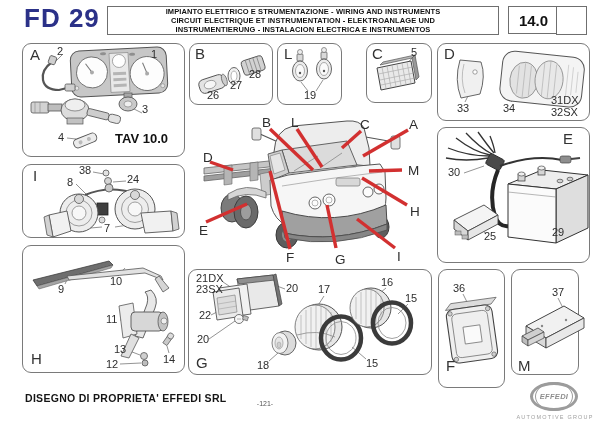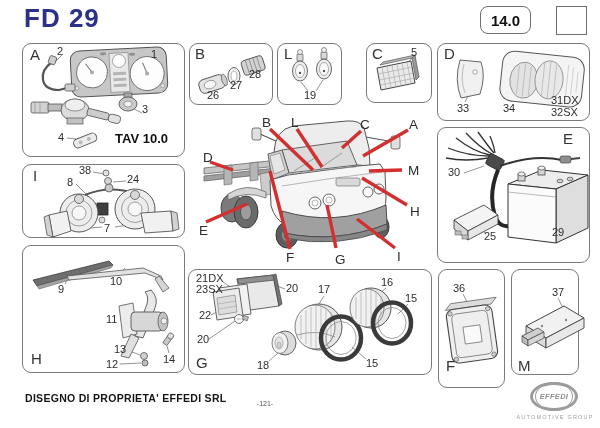--- a/index.html
+++ b/index.html
@@ -3,21 +3,21 @@
 <meta charset="utf-8">
 <style>
   html,body{margin:0;padding:0;}
   body{width:600px;height:428px;background:#fff;font-family:"Liberation Sans",sans-serif;position:relative;overflow:hidden;}
   .page{position:absolute;left:0;top:0;width:600px;height:428px;background:#ffffff;}
   
   .brand{position:absolute;left:24px;top:3px;font-size:26px;font-weight:bold;color:#2b3188;letter-spacing:1px;}
   .hbox{position:absolute;box-sizing:border-box;border:1.5px solid #6f6f6f;background:#fff;}
   .title-box{left:107px;top:6px;width:392px;height:29px;display:flex;flex-direction:column;justify-content:center;align-items:center;}
   .title-box span{font-size:7.5px;font-weight:bold;color:#111;line-height:9px;letter-spacing:0.1px;text-align:center;white-space:nowrap;}
-  .code-box{left:480px;top:6px;width:51px;height:28px;display:flex;align-items:center;justify-content:center;font-size:15px;font-weight:bold;color:#111;border-radius:8px;}
+  .code-box{left:508px;top:6px;width:51px;height:28px;display:flex;align-items:center;justify-content:center;font-size:15px;font-weight:bold;color:#111;}
   .rev-box{left:556px;top:6px;width:31px;height:29px;}
   
   .panel{position:absolute;box-sizing:border-box;border:1.4px solid #7a7a7a;border-radius:9px;background:#fff;}
   .panel svg{position:absolute;left:0;top:0;}
   .pletter{position:absolute;font-size:15px;font-weight:500;color:#333;line-height:1;}
   .plbl{position:absolute;font-size:11px;color:#2e2e2e;line-height:1;white-space:nowrap;}
   .tav{position:absolute;font-size:13px;font-weight:bold;color:#111;line-height:1;}
   
   .truck{position:absolute;left:190px;top:108px;width:245px;height:160px;}
   .truck-letter{position:absolute;font-size:13.5px;font-weight:500;color:#2d2d2d;line-height:1;}
@@ -28,20 +28,25 @@
   .logo-inner{box-sizing:border-box;border:1.2px solid #9c9c9c;border-radius:50%;width:38px;height:29px;display:flex;align-items:center;justify-content:center;}
   .logo-text{font-size:7.5px;font-weight:bold;font-style:italic;color:#8f8f8f;letter-spacing:0.3px;}
   .logo-sub{position:absolute;left:512px;top:414px;width:86px;text-align:center;font-size:5.5px;color:#a0a0a0;letter-spacing:1.2px;}
 </style>
 </head>
 <body>
 
 <div class="page">
 
   <div class="brand">FD 29</div>
+  <div class="hbox title-box">
+    <span>IMPIANTO ELETTRICO E STRUMENTAZIONE - WIRING AND INSTRUMENTS</span>
+    <span>CIRCUIT ELECTRIQUE ET INSTRUMENTATION - ELEKTROANLAGE UND</span>
+    <span>INSTRUMENTIERUNG - INSTALACION ELECTRICA E INSTRUMENTOS</span>
+  </div>
   <div class="hbox code-box">14.0</div>
   <div class="hbox rev-box"></div>
 
   <div class="panel" style="left:22px;top:43px;width:163px;height:114px">
     <svg width="163" height="114" viewBox="0 0 163 114">
       <g stroke="#666" stroke-width="0.7">
         <line x1="40" y1="10" x2="31" y2="19"></line>
           <line x1="130" y1="13" x2="113" y2="19"></line>
         <line x1="119" y1="69" x2="111" y2="65"></line>
           <line x1="44" y1="94" x2="53" y2="95"></line>

